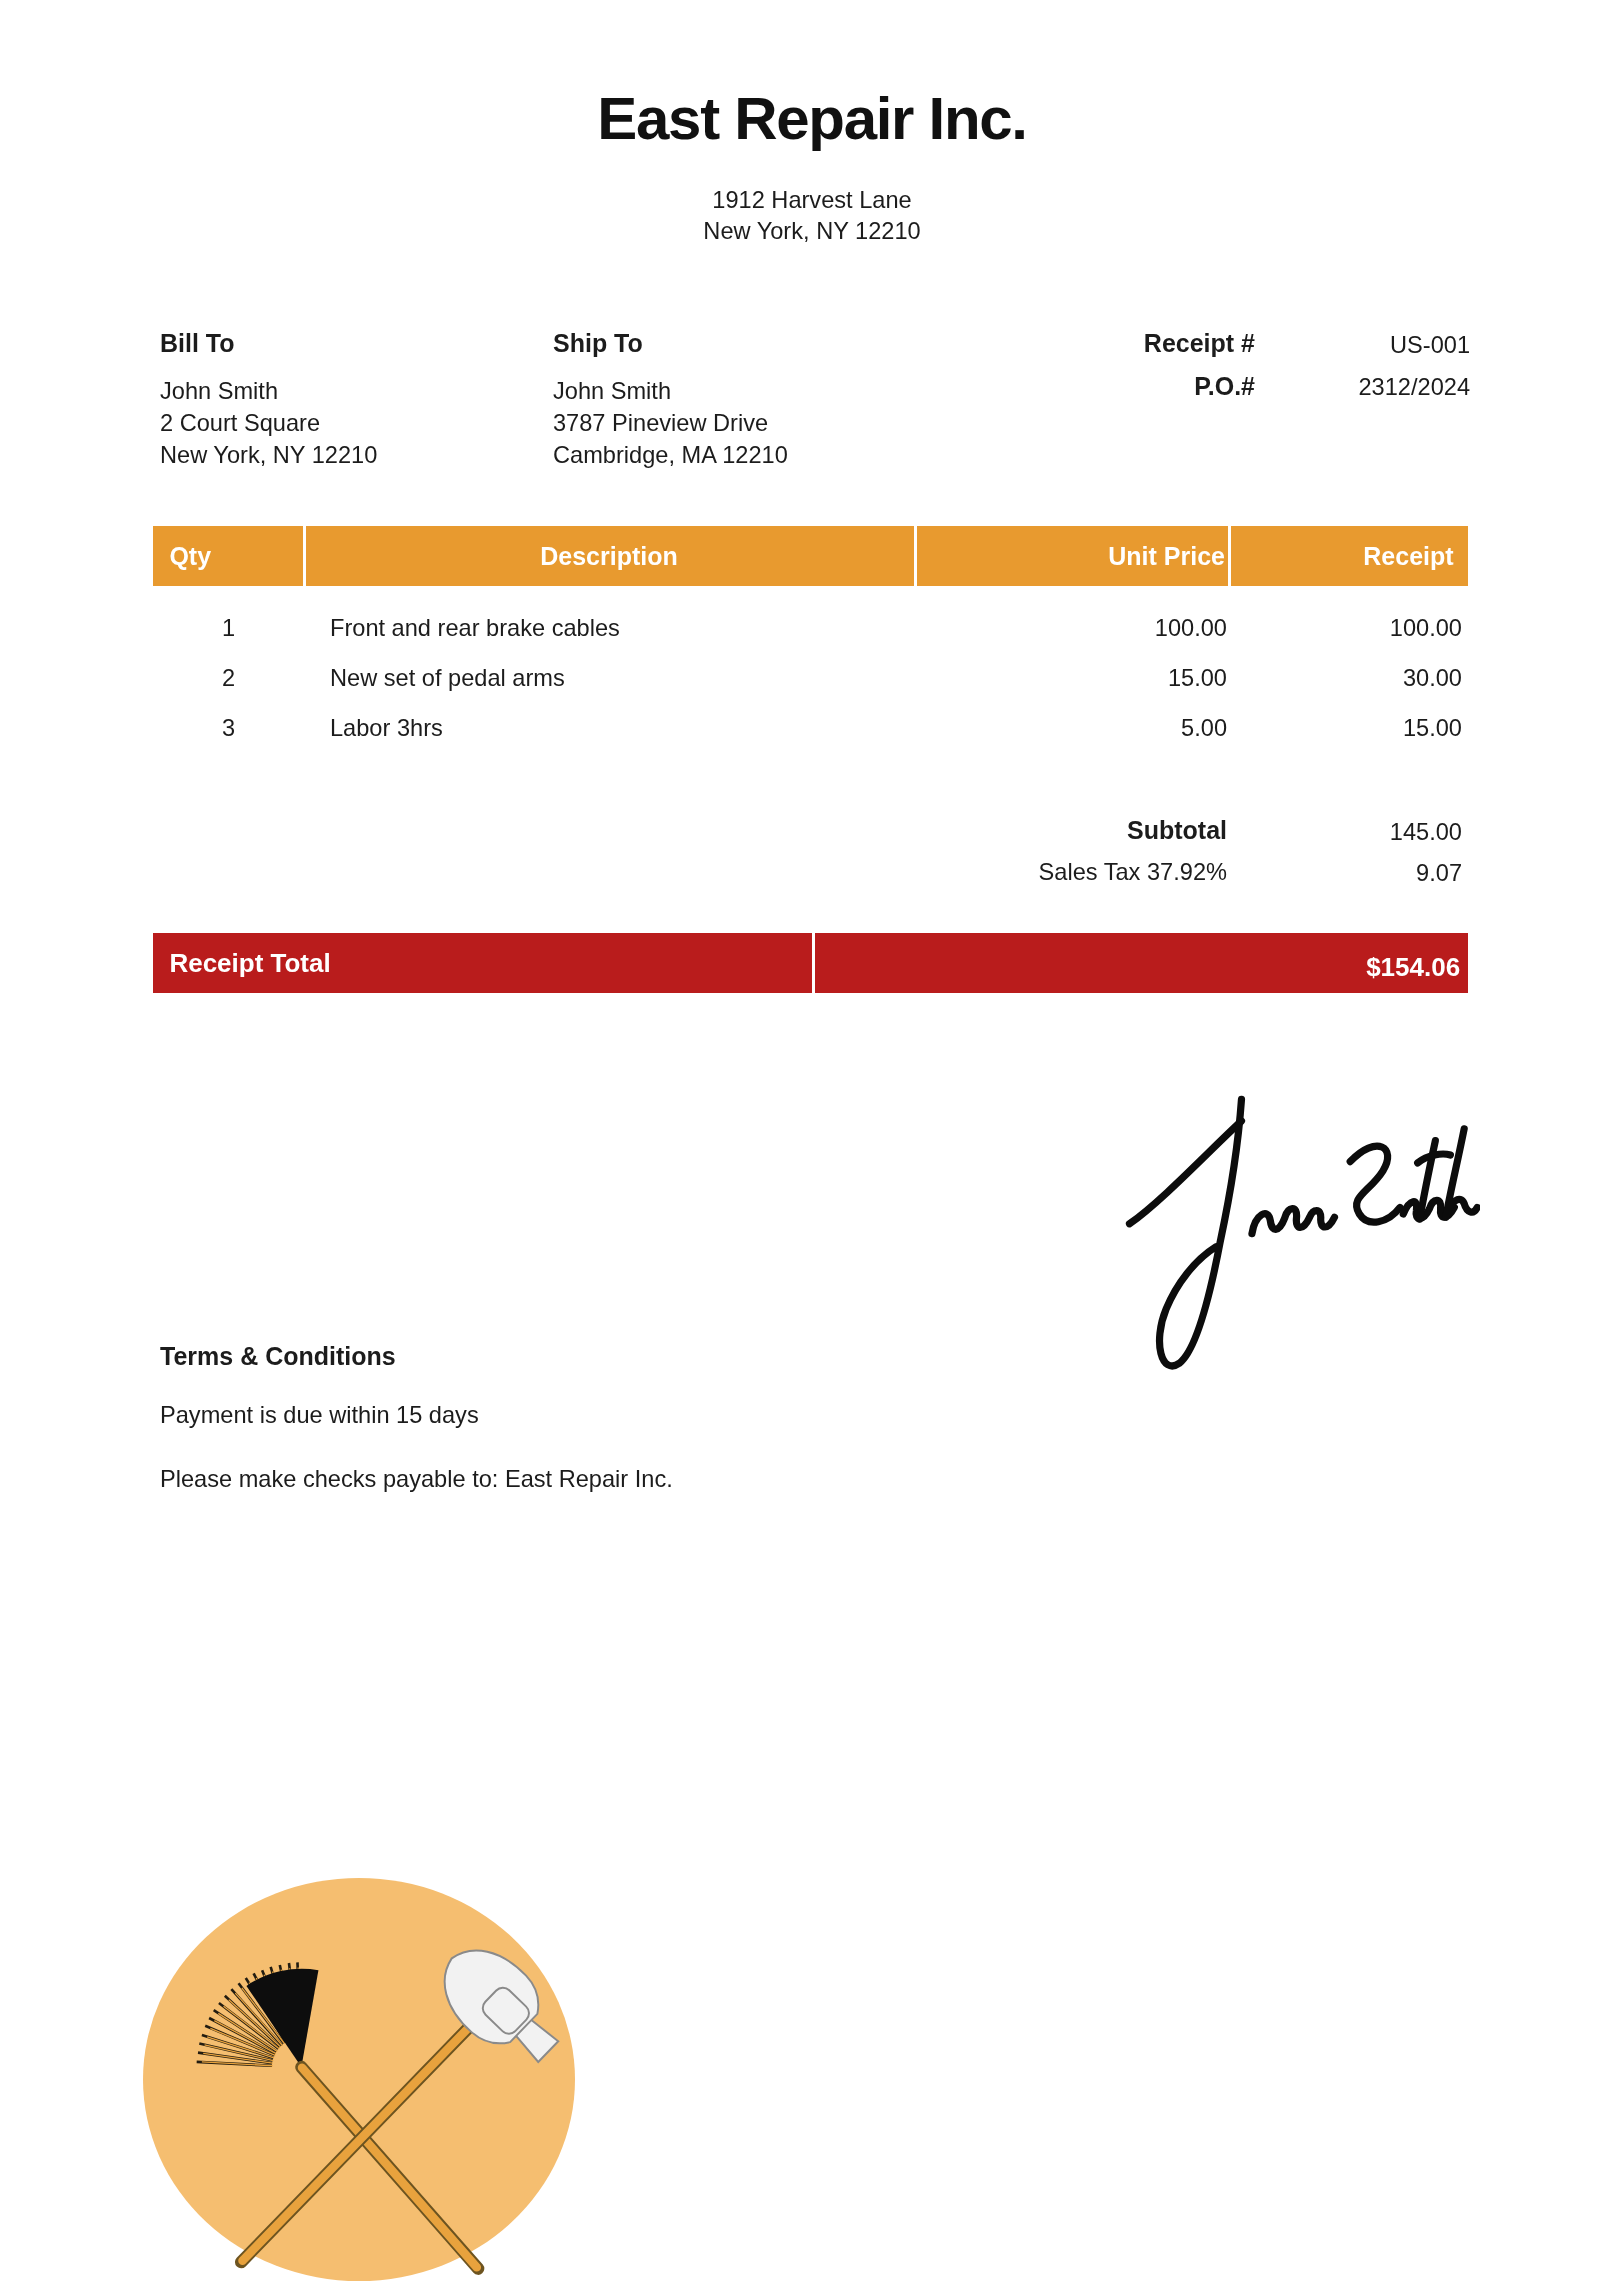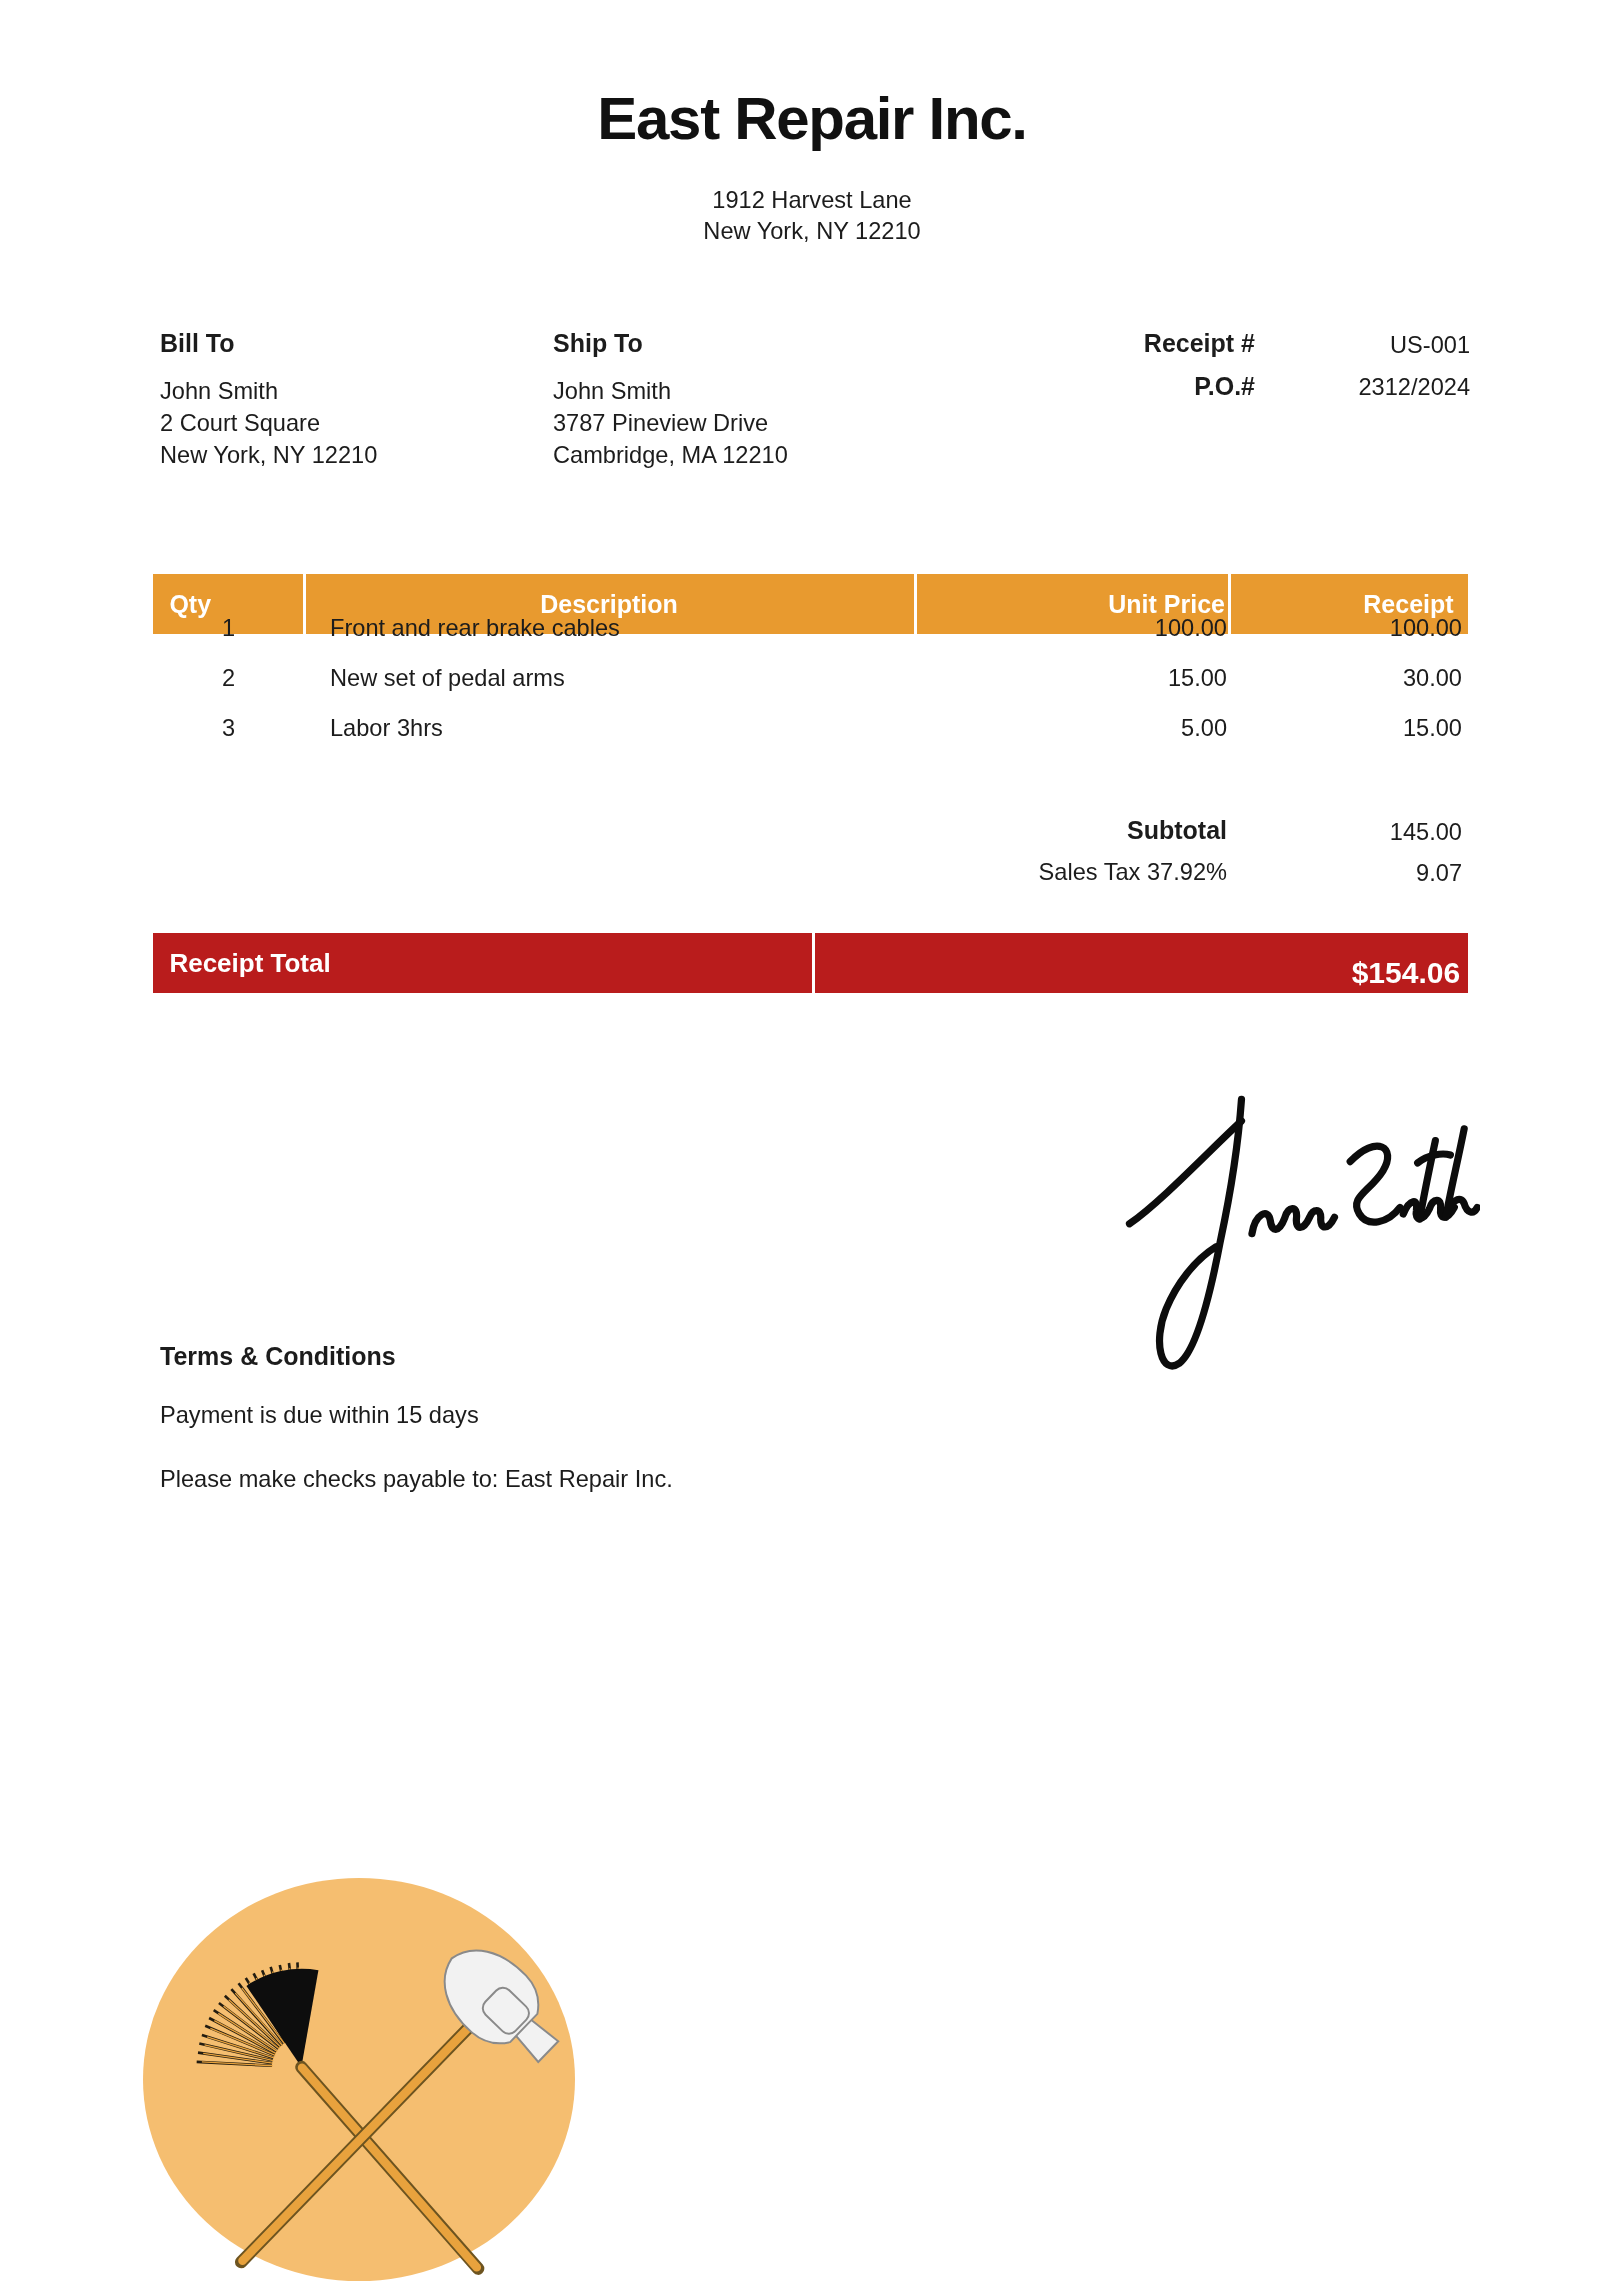--- a/index.html
+++ b/index.html
@@ -25,21 +25,21 @@
   .hcell{position:absolute;top:0;height:60px;font-size:25px;font-weight:700;color:#ffffff;}
 
   .row-cell{height:50px;font-size:23.6px;}
 
   .sum-label-b{font-size:25px;font-weight:700;height:33px;}
   .sum-label{font-size:23.6px;height:33px;}
   .sum-value{font-size:23.6px;height:33px;}
 
   .total-bar{left:153px;top:933px;width:1315px;height:60px;background:#b91c1c;}
   .total-label{position:absolute;left:16.4px;top:0;height:60px;font-size:26px;font-weight:700;color:#fff;}
-  .total-value{position:absolute;right:7.9px;top:10px;height:60px;font-size:30px;font-weight:700;color:#fff;}
+  .total-value{position:absolute;right:7.9px;top:4px;height:60px;font-size:26px;font-weight:700;color:#fff;}
 
   .terms-title{left:160px;top:1342px;font-size:25px;font-weight:700;}
   .terms-line{left:160px;font-size:23.6px;}
 </style>
 </head>
 <body>
 
 <div class="page">
 
   <div class="abs company-title">East Repair Inc.</div>
@@ -60,21 +60,21 @@
     <div>John Smith</div>
     <div>3787 Pineview Drive</div>
     <div>Cambridge, MA 12210</div>
   </div>
 
   <div class="abs flex right meta-label" style="left:982px;top:327px;width:273px;">Receipt #</div>
   <div class="abs flex right meta-value" style="left:1244px;top:329px;width:226px;">US-001</div>
   <div class="abs flex right meta-label" style="left:982px;top:370px;width:273px;">P.O.#</div>
   <div class="abs flex right meta-value" style="left:1244px;top:371px;width:226px;">2312/2024</div>
 
-  <div class="abs bar" style="top:526px;margin-top:48px;">
+  <div class="abs bar" style="top:526px;">
     <div class="divider" style="left:150px;"></div>
     <div class="divider" style="left:761px;"></div>
     <div class="divider" style="left:1075px;"></div>
     <div class="hcell flex" style="left:16.4px;">Qty</div>
     <div class="hcell flex center" style="left:151px;width:610px;">Description</div>
     <div class="hcell flex right" style="right:243px;">Unit Price</div>
     <div class="hcell flex right" style="right:14.4px;">Receipt</div>
   </div>
 
   <div class="abs flex center row-cell" style="left:153px;top:603px;width:151px;">1</div>

